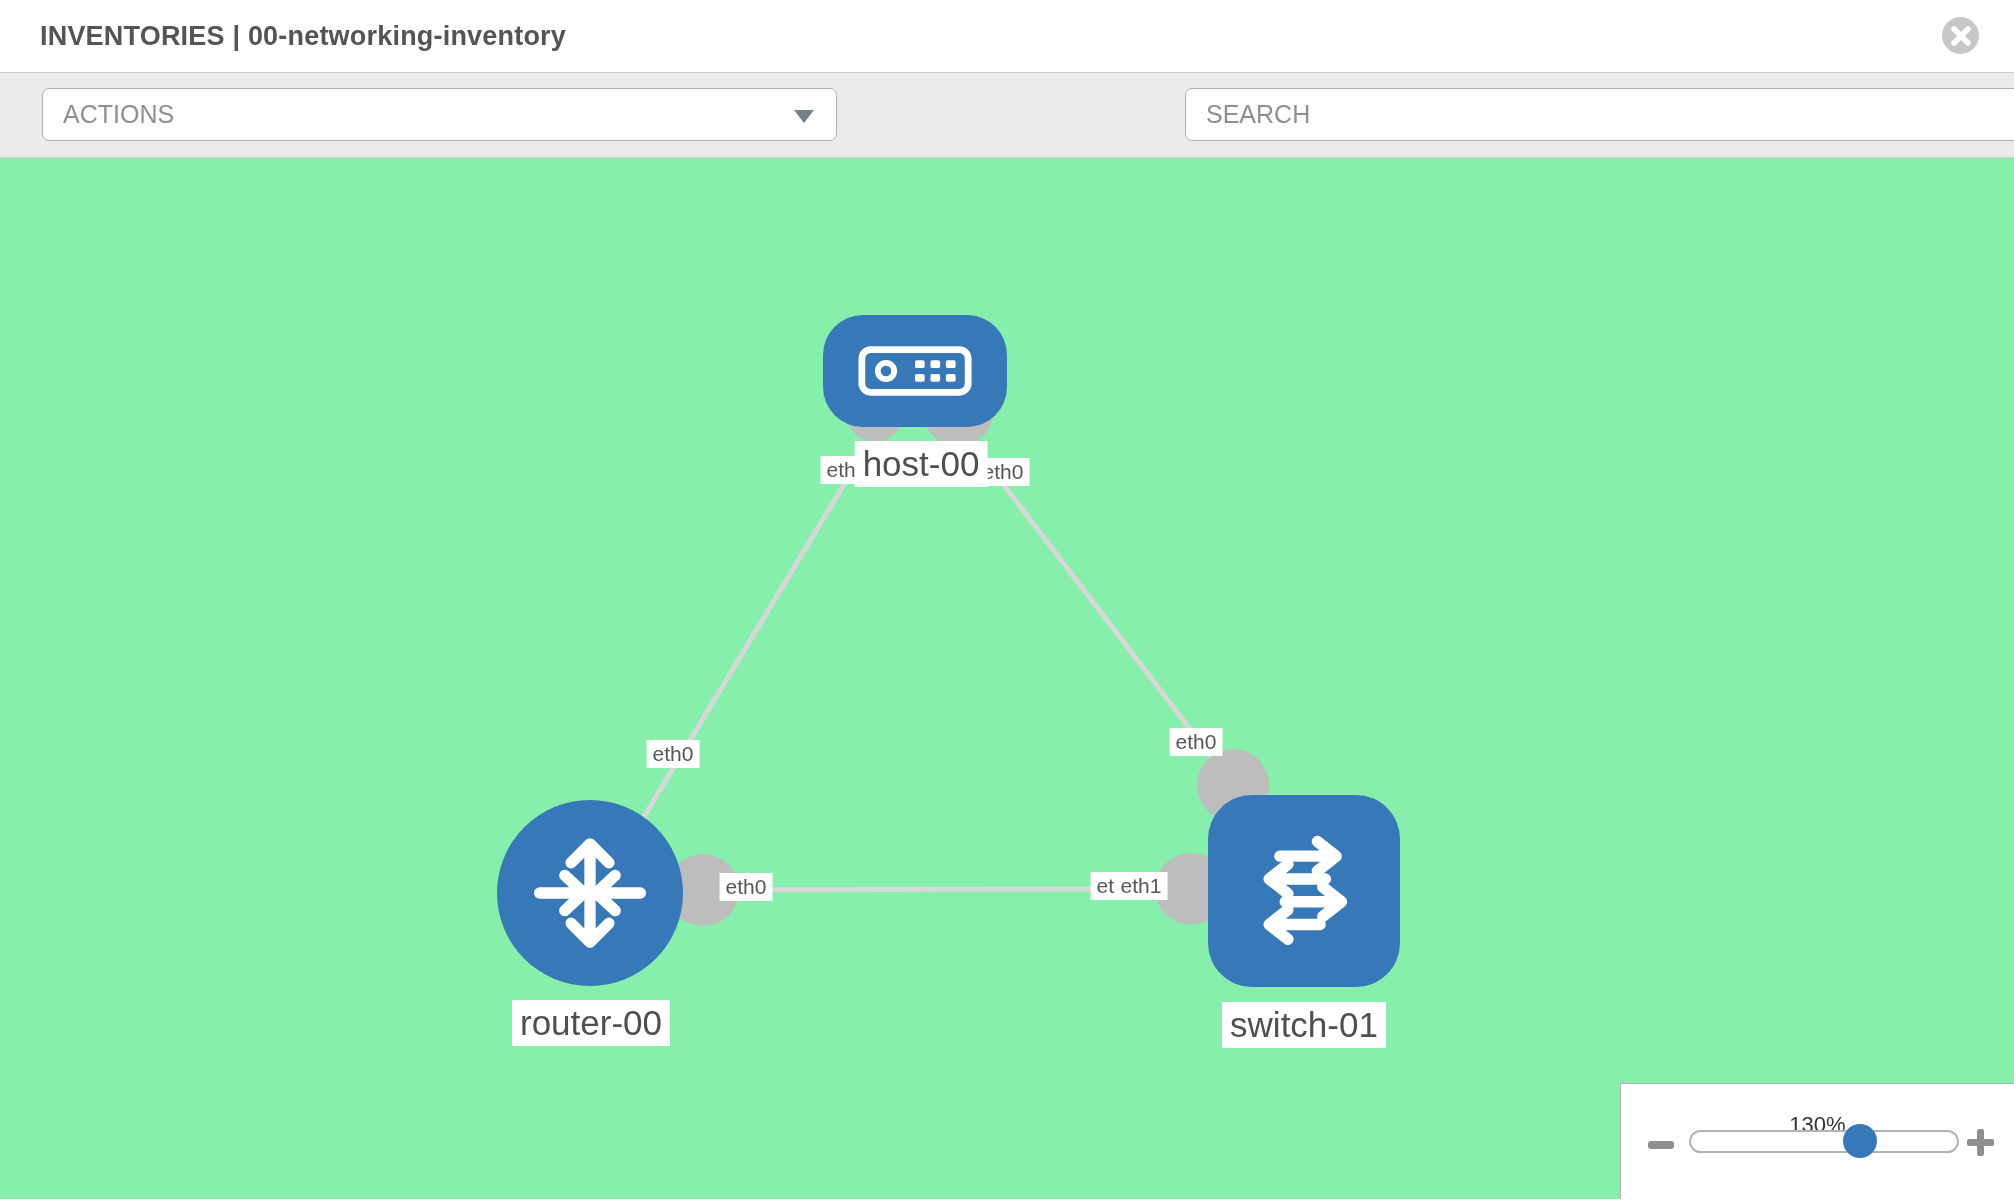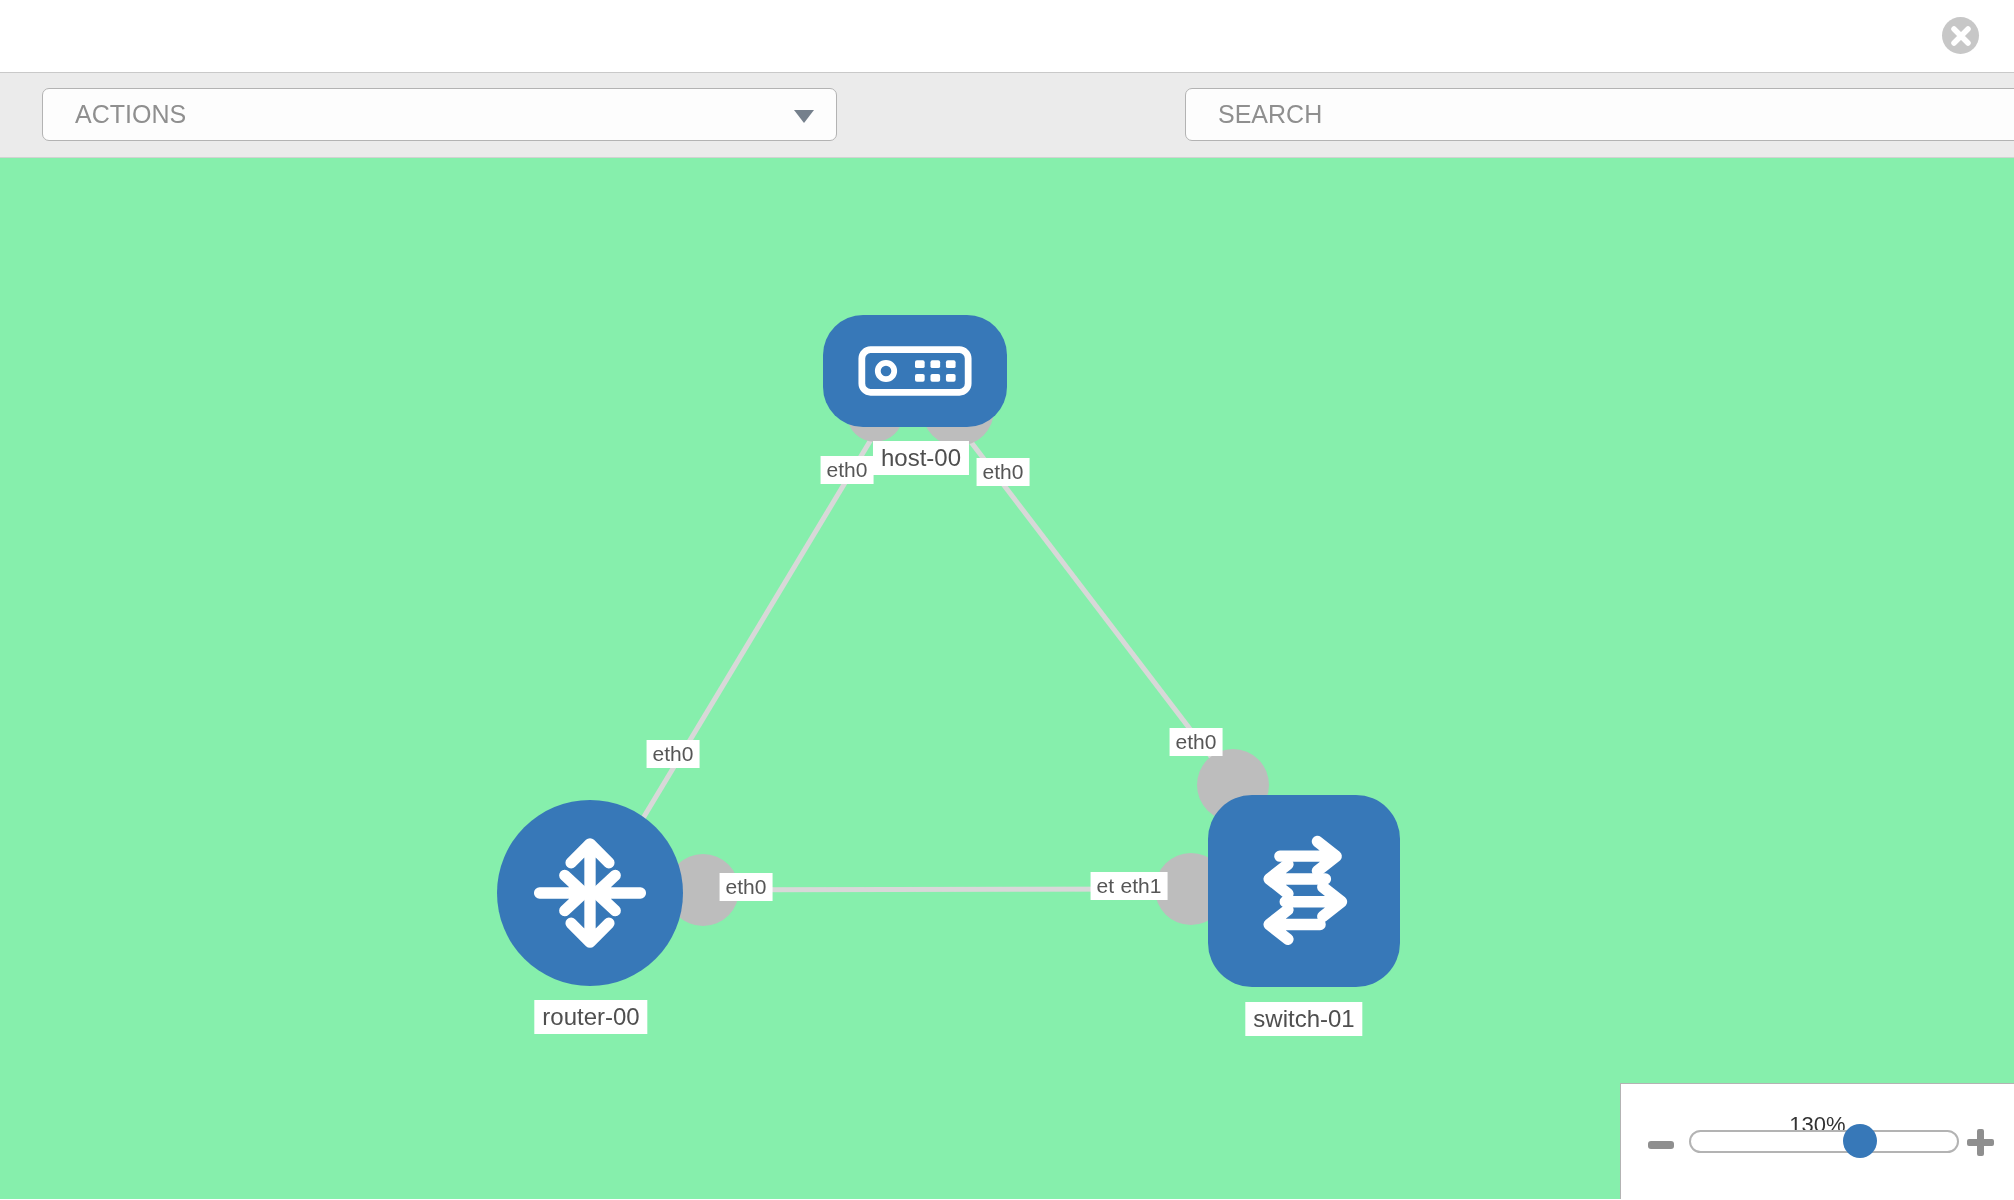--- a/index.html
+++ b/index.html
@@ -10,21 +10,21 @@
   .header { position:relative; height:72px; background:#fff; }
   .page-title { position:absolute; left:40px; top:0; height:72px; display:flex; align-items:center;
                 font-size:27px; font-weight:700; color:#545454; letter-spacing:.2px; }
   .close-btn { position:absolute; right:35px; top:17px; width:37px; height:37px; border-radius:50%;
                background:#c7c7c7; display:flex; align-items:center; justify-content:center; cursor:pointer; }
 
   
   .toolbar { position:relative; height:86px; background:#ebebeb;
              border-top:1px solid #c9c9c9; border-bottom:1px solid #d2d2d2; }
   .select { position:absolute; top:15px; height:53px; background:#fdfdfd; border:1px solid #b3b3b3;
-            border-radius:7px; font-size:25px; color:#8f8f8f; line-height:51px; padding-left:32px;
+            border-radius:7px; font-size:25px; color:#8f8f8f; line-height:51px; padding-left:20px;
             cursor:pointer; }
   .select.actions { left:42px;  width:795px; }
   .select.search  { left:1185px; width:938px; }
   .caret { position:absolute; right:22px; top:21px; width:0; height:0;
            border-left:10px solid transparent; border-right:10px solid transparent;
            border-top:13px solid #75808c; }
   .tool { position:absolute; top:96px; cursor:pointer; }
   .tool.wrench { left:1051px; }
   .tool.key    { left:1115px; }
 
@@ -32,40 +32,41 @@
   .canvas { position:relative; height:1041px; background:#86efac; }
   .edges  { position:absolute; left:0; top:0; }
 
   .node { position:absolute; background:#3778b8; display:flex; align-items:center;
           justify-content:center; cursor:pointer; z-index:2; }
   .node.host   { left:823px;  top:157px; width:184px; height:112px; border-radius:40px; }
   .node.router { left:497px;  top:642px; width:186px; height:186px; border-radius:50%; }
   .node.switch { left:1208px; top:637px; width:192px; height:192px; border-radius:44px; }
 
   .nlabel { position:absolute; transform:translateX(-50%); background:#fff; color:#4f4f4f;
-            font-size:24px; padding:3px 8px; white-space:nowrap; z-index:4; }
+            font-size:35px; padding:3px 8px; white-space:nowrap; z-index:4; }
   .iflabel { position:absolute; transform:translateX(-50%); background:#fff; color:#565656;
              font-size:21px; padding:2px 6px; white-space:nowrap; z-index:3; }
   .iflabel.front { z-index:4;text-align:right; }
 
   
   .zoom-panel { position:absolute; left:1620px; top:925px; width:394px; height:116px;
                 background:#fff; border-left:1px solid #b3b3b3; border-top:1px solid #b3b3b3; z-index:5; }
   .zoom-level { text-align:center; margin-top:28px; font-size:22px; color:#333; }
   .zoom-minus { position:absolute; left:26px;  top:52px; cursor:pointer; }
   .zoom-plus  { position:absolute; left:346px; top:45px; cursor:pointer; }
   .zoom-track { position:absolute; left:68px; top:46px; width:270px; height:23px; background:#fff;
                 border:2px solid #b3b3b3; border-radius:12px; cursor:pointer; }
   .zoom-thumb { position:absolute; left:152px; top:-8px; width:34px; height:34px; border-radius:50%;
                 background:#3778b8; cursor:grab; }
 </style>
 </head>
 <body>
 
 <div class="header">
+  <div class="page-title">INVENTORIES | 00-networking-inventory</div>
   <div class="close-btn">
     <svg width="20" height="20" viewBox="0 0 20 20">
       <path d="M3 3 L17 17 M17 3 L3 17" stroke="#fff" stroke-width="5.5" stroke-linecap="round" fill="none"></path>
     </svg>
   </div>
 </div>
 
 <div class="toolbar">
   <div class="select actions">
     <span>ACTIONS</span>

